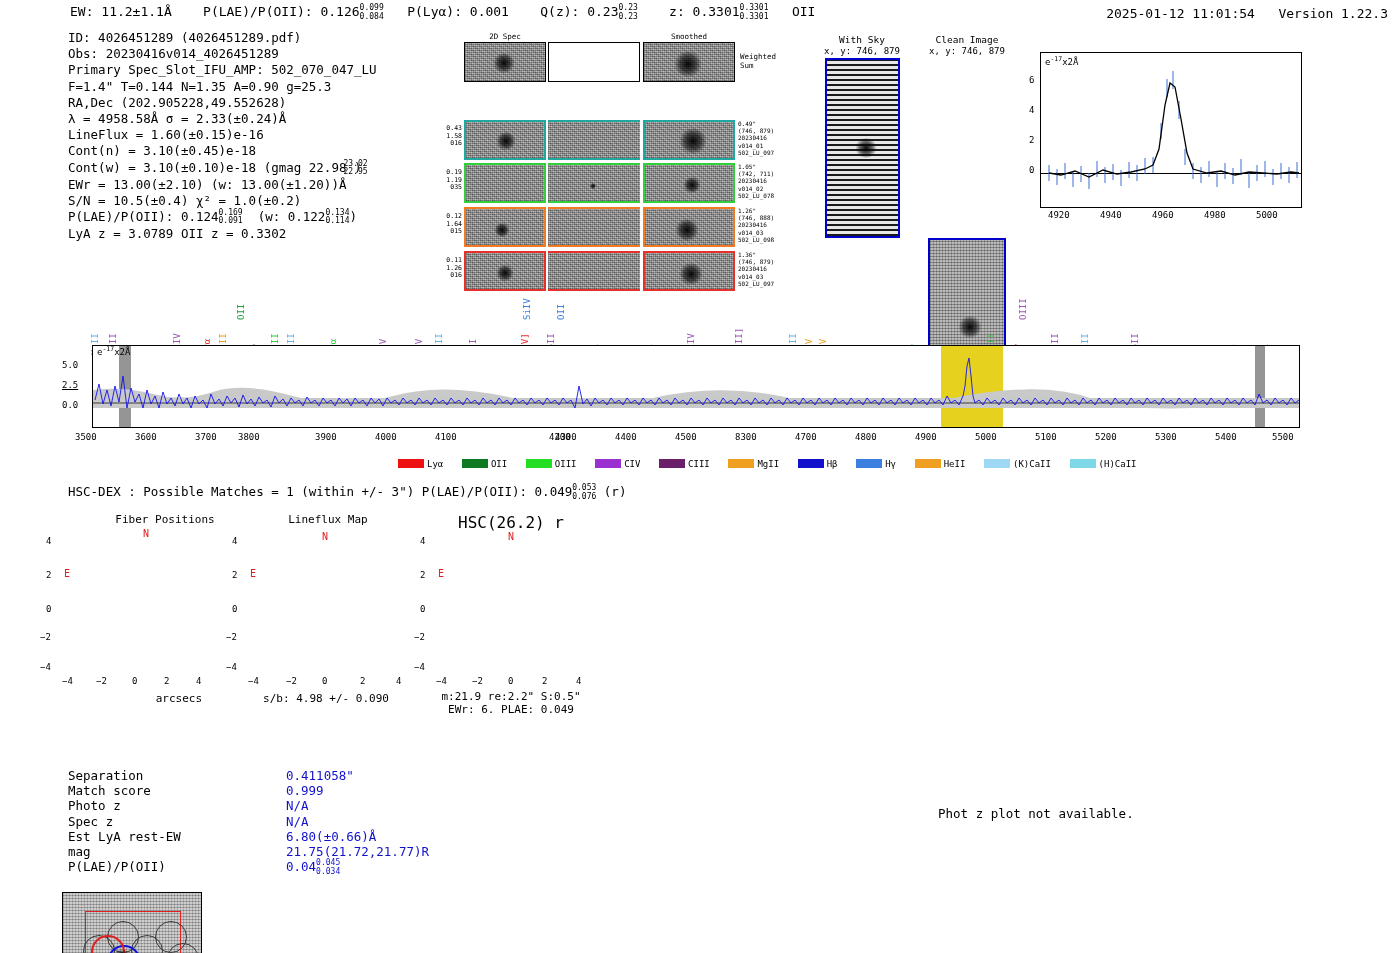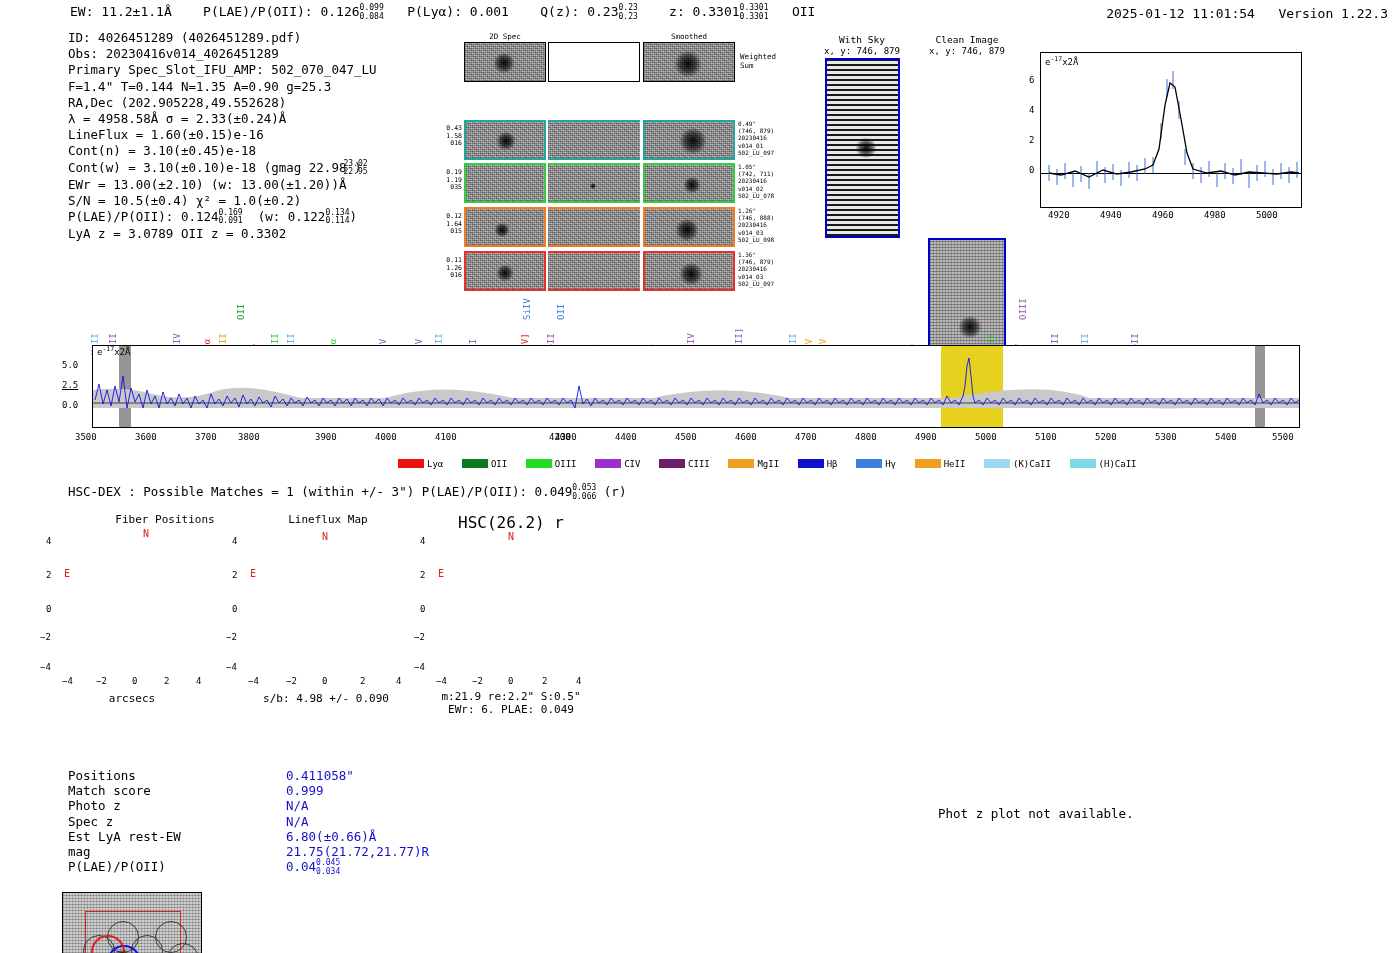--- a/index.html
+++ b/index.html
@@ -316,21 +316,21 @@
 <div class="abs tick" style="left:135px;top:432px;">3600</div>
 <div class="abs tick" style="left:195px;top:432px;">3700</div>
 <div class="abs tick" style="left:238px;top:432px;">3800</div>
 <div class="abs tick" style="left:315px;top:432px;">3900</div>
 <div class="abs tick" style="left:375px;top:432px;">4000</div>
 <div class="abs tick" style="left:435px;top:432px;">4100</div>
 <div class="abs tick" style="left:509px;top:432px;margin-left:40px;">4200</div>
 <div class="abs tick" style="left:555px;top:432px;">4300</div>
 <div class="abs tick" style="left:615px;top:432px;">4400</div>
 <div class="abs tick" style="left:675px;top:432px;">4500</div>
-<div class="abs tick" style="left:735px;top:432px;">4600</div>
+<div class="abs tick" style="left:735px;top:432px;">8300</div>
 <div class="abs tick" style="left:795px;top:432px;">4700</div>
 <div class="abs tick" style="left:855px;top:432px;">4800</div>
 <div class="abs tick" style="left:915px;top:432px;">4900</div>
 <div class="abs tick" style="left:975px;top:432px;">5000</div>
 <div class="abs tick" style="left:1035px;top:432px;">5100</div>
 <div class="abs tick" style="left:1095px;top:432px;">5200</div>
 <div class="abs tick" style="left:1155px;top:432px;">5300</div>
 <div class="abs tick" style="left:1215px;top:432px;">5400</div>
 <div class="abs tick" style="left:1272px;top:432px;">5500</div>
 
@@ -375,21 +375,21 @@
       <span class="legswatch" style="background:#9ed8f5;"></span>
       <span>(K)CaII</span>
     </span>
   <span class="legitem">
       <span class="legswatch" style="background:#7fd8e8;"></span>
       <span>(H)CaII</span>
     </span>
 </div>
 
 <div class="abs mono nowrap" id="hscdex">
-  <span>HSC-DEX : Possible Matches = 1 (within +/- 3")  P(LAE)/P(OII): 0.049</span><span class="frac"><span>0.053</span><br><span>0.066</span></span>
+  <span>HSC-DEX : Possible Matches = 1 (within +/- 3")  P(LAE)/P(OII): 0.049</span><span class="frac"><span>0.053</span><br><span>0.076</span></span>
   <span>(r)</span>
 </div>
 
 <div class="abs" style="left:95px;top:513px;width:140px;text-align:center;font-size:11px;">Fiber Positions</div>
 <div class="abs cutbox" style="left:62px;top:532px;width:140px;height:140px;">
   <div class="greyfield"></div>
   <div class="abs" style="left:22px;top:18px;width:96px;height:100px;border:1px solid #e02020;box-sizing:border-box;"></div>
 
   <div class="fibercirc" style="left:20px;top:42px;width:30px;height:30px;"></div>
   <div class="fibercirc" style="left:44px;top:28px;width:30px;height:30px;"></div>
@@ -408,21 +408,21 @@
 <div class="abs tick" style="left:46px;top:536px;">4</div>
 <div class="abs tick" style="left:46px;top:570px;">2</div>
 <div class="abs tick" style="left:46px;top:604px;">0</div>
 <div class="abs tick" style="left:40px;top:632px;">−2</div>
 <div class="abs tick" style="left:40px;top:662px;">−4</div>
 <div class="abs tick" style="left:62px;top:676px;">−4</div>
 <div class="abs tick" style="left:96px;top:676px;">−2</div>
 <div class="abs tick" style="left:132px;top:676px;">0</div>
 <div class="abs tick" style="left:164px;top:676px;">2</div>
 <div class="abs tick" style="left:196px;top:676px;">4</div>
-<div class="abs" style="left:62px;top:692px;width:140px;text-align:center;font-size:11px;">arcsecs</div>
+<div class="abs" style="left:62px;top:692px;width:140px;text-align:right;font-size:11px;">arcsecs</div>
 
 <div class="abs" style="left:248px;top:513px;width:160px;text-align:center;font-size:11px;">Lineflux Map</div>
 
 <div class="abs" style="left:322px;top:531px;color:#e02020;font-size:10px;">N</div>
 <div class="abs" style="left:250px;top:568px;color:#e02020;font-size:10px;">E</div>
 <div class="abs tick" style="left:232px;top:536px;">4</div>
 <div class="abs tick" style="left:232px;top:570px;">2</div>
 <div class="abs tick" style="left:232px;top:604px;">0</div>
 <div class="abs tick" style="left:226px;top:632px;">−2</div>
 <div class="abs tick" style="left:226px;top:662px;">−4</div>
@@ -444,21 +444,21 @@
 <div class="abs tick" style="left:414px;top:662px;">−4</div>
 <div class="abs tick" style="left:436px;top:676px;">−4</div>
 <div class="abs tick" style="left:472px;top:676px;">−2</div>
 <div class="abs tick" style="left:508px;top:676px;">0</div>
 <div class="abs tick" style="left:542px;top:676px;">2</div>
 <div class="abs tick" style="left:576px;top:676px;">4</div>
 <div class="abs" style="left:430px;top:690px;width:162px;text-align:center;font-size:11px;">m:21.9 re:2.2" S:0.5"</div>
 <div class="abs" style="left:430px;top:703px;width:162px;text-align:center;font-size:11px;">EWr: 6. PLAE: 0.049</div>
 
 <div class="abs mono" id="bottomtable">
-  <div><span class="k">Positions</span><span class="v">0.411058"</span></div>
+  <div><span class="k">Separation</span><span class="v">0.411058"</span></div>
   <div><span class="k">Match score</span><span class="v">0.999</span></div>
   <div><span class="k">Photo z</span><span class="v">N/A</span></div>
   <div><span class="k">Spec z</span><span class="v">N/A</span></div>
   <div><span class="k">Est LyA rest-EW</span><span class="v">6.80(±0.66)Å</span></div>
   <div><span class="k">mag</span><span class="v">21.75(21.72,21.77)R</span></div>
   <div><span class="k">P(LAE)/P(OII)</span><span class="v">0.04</span><span class="frac" style="color:#1111cc;"><span>0.045</span><br><span>0.034</span></span></div>
 </div>
 
 <div class="abs mono" id="photznote">Phot z plot not available.</div>
 

